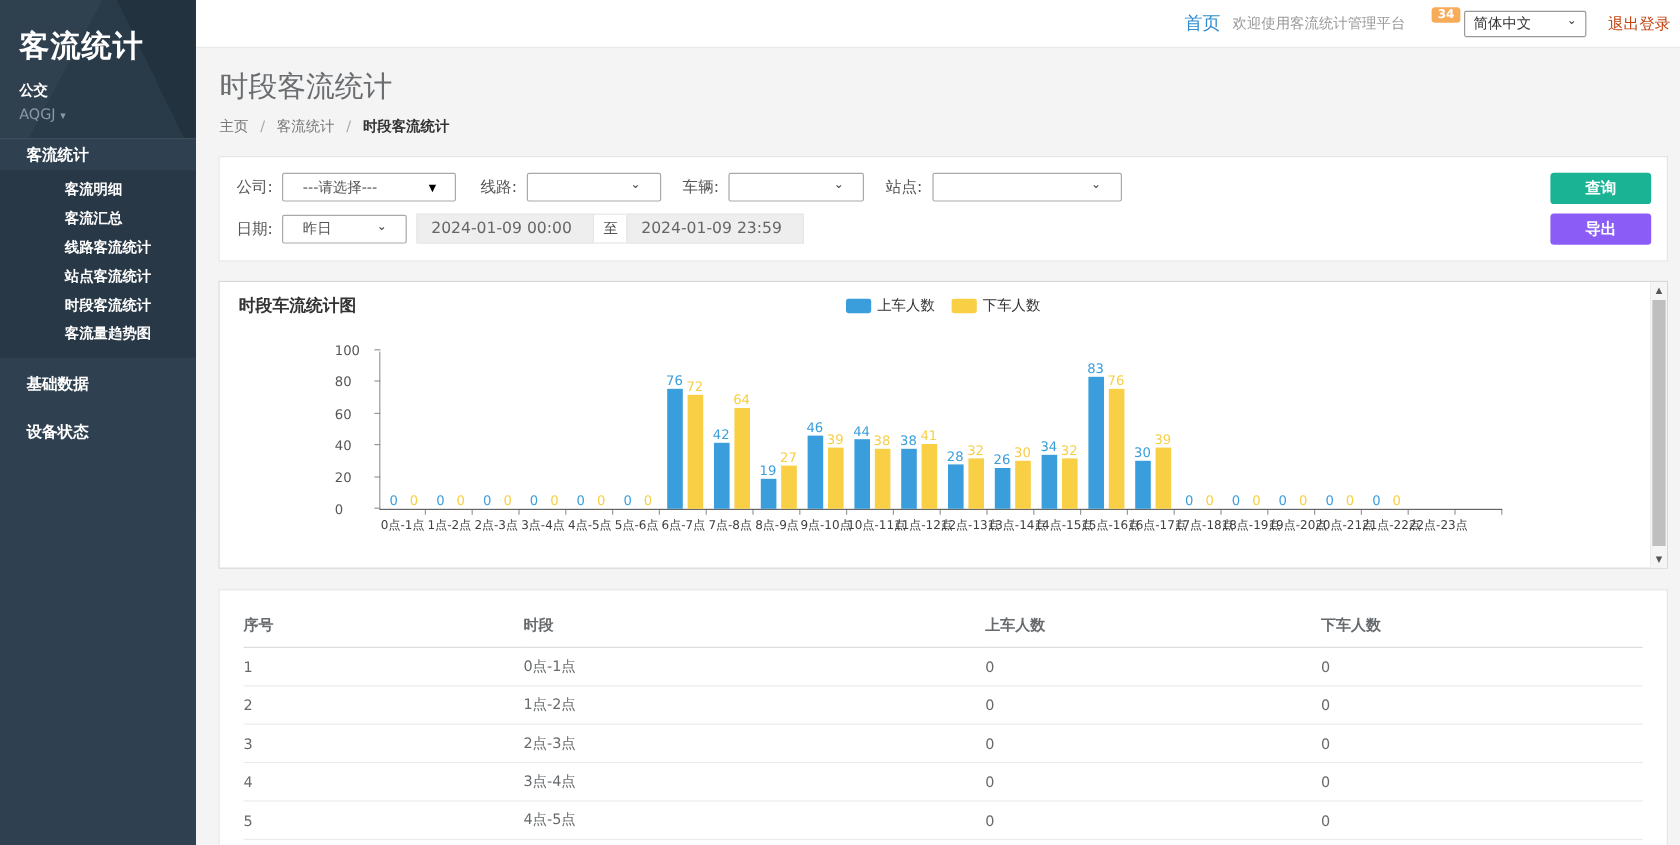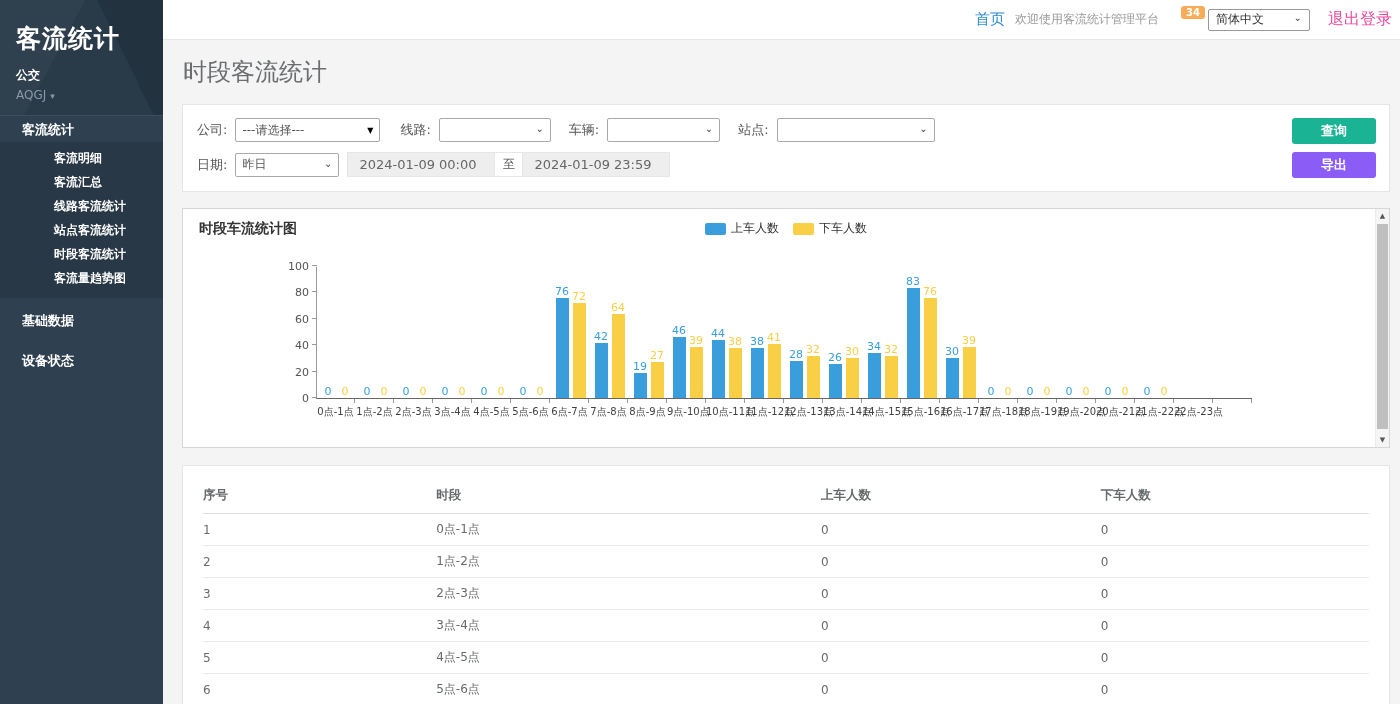--- a/index.html
+++ b/index.html
@@ -42,38 +42,38 @@
   .notif-badge {
     background:#f8ac59; color:#fff; font-size:10px; font-weight:bold;
     border-radius:3px; padding:1px 5px; align-self:flex-start; margin-top:6px; margin-right:3px;
   }
   .lang-select {
     width:102px; height:22px; border:1px solid #999; border-radius:2px; background:#fff;
     font-size:12px; color:#333; display:flex; align-items:center; justify-content:space-between;
     padding:0 7px; cursor:pointer;
   }
   .lang-select .chev { color:#444; font-size:10px; margin-top:-4px; }
-  .logout { color:#ec4899; font-size:16px; margin-left:18px; margin-right:2px; cursor:pointer; white-space:nowrap; }
+  .logout { color:#c2410c; font-size:13px; margin-left:18px; margin-right:2px; cursor:pointer; white-space:nowrap; }
 
   .page-head { padding:16px 20px 8px; }
   .page-title { font-size:24px; font-weight:400; color:#6a6d6f; }
   .breadcrumb { margin-top:9px; font-size:12px; color:#777; }
   .breadcrumb .sep { margin:0 6px; color:#aaa; }
   .breadcrumb .crumb { cursor:pointer; }
   .breadcrumb .active { font-weight:bold; color:#333; }
 
   
   .panel { background:#fff; border:1px solid #e4e5e7; margin:0 10px 0 19px; }
   .filter-panel { margin-top:8px; padding:13px 14px 14px; position:relative; }
   .f-row { display:flex; align-items:center; }
   .f-row + .f-row { margin-top:10px; }
   .f-label { color:#555; font-size:13px; margin-right:8px; white-space:nowrap; }
   .sel {
     height:24px; border:1px solid #a9a9a9; border-radius:2px; background:#fff;
-    display:flex; align-items:center; justify-content:space-between; padding:0 6px;
+    display:flex; align-items:center; justify-content:space-between; padding:0 16px;
     font-size:12px; color:#555; cursor:pointer;
   }
   .sel .chev { color:#444; font-size:10px; margin-top:-3px; }
   .sel .tri { color:#000; font-size:8px; }
   .w-company { width:145px; }
   .w-line { width:112px; margin-right:18px; }
   .w-vehicle { width:113px; margin-right:18px; }
   .w-station { width:158px; }
   .w-date { width:104px; margin-right:8px; }
   .gap-l { margin-left:20px; }
@@ -100,21 +100,21 @@
   .legend { position:absolute; left:50%; top:11px; transform:translateX(-50%); display:flex; gap:14px; align-items:center; }
   .legend-item { display:flex; align-items:center; gap:5px; font-size:12px; color:#333; cursor:pointer; white-space:nowrap; }
   .legend-swatch { width:21px; height:12px; border-radius:2px; }
 
   .chart-body { position:relative; margin-left:133px; margin-top:24px; width:936px; }
   .plot { position:relative; display:flex; height:132px; border-left:1px solid #999; border-bottom:1px solid #666; }
   .group { width:39px; display:flex; align-items:flex-end; justify-content:center; gap:4px; }
   .bar-col { position:relative; display:flex; }
   .bar { width:13px; }
   .bar-value { position:absolute; bottom:100%; left:50%; transform:translateX(-50%); font-size:11px; line-height:13px; white-space:nowrap; }
-  .ytick-label { position:absolute; right:calc(100% + 8px); font-size:11px; color:#555; width:30px; text-align:right; }
+  .ytick-label { position:absolute; right:calc(100% + 8px); font-size:11px; color:#555; width:30px; }
   .ytick-mark { position:absolute; right:100%; width:5px; height:1px; background:#999; }
   .xticks { display:flex; }
   .xtick { width:39px; height:4px; border-right:1px solid #999; }
   .xlabels { display:flex; margin-top:2px; }
   .xlabel { width:39px; font-size:10px; color:#3f3f3f; text-align:center; white-space:nowrap; }
   .xlabels .xlabel:last-child { visibility:hidden; }
 
   
   .vscroll { position:absolute; top:0; right:0; bottom:0; width:14px; background:#f5f5f5; border-left:1px solid #ececec; }
   .vscroll .arrow {
@@ -167,20 +167,27 @@
     <span class="notif-badge">34</span>
     <span class="lang-select">
       <span>简体中文</span>
       <span class="chev">⌄</span>
     </span>
     <span class="logout">退出登录</span>
   </div>
 
   <div class="page-head">
     <div class="page-title">时段客流统计</div>
+    <div class="breadcrumb">
+      <span class="crumb">主页</span>
+      <span class="sep">/</span>
+      <span class="crumb">客流统计</span>
+      <span class="sep">/</span>
+      <span class="crumb active">时段客流统计</span>
+    </div>
   </div>
 
   <div class="panel filter-panel">
     <div class="f-row">
       <span class="f-label">公司:</span>
       <span class="sel w-company">
         <span>---请选择---</span>
         <span class="tri">▼</span>
       </span>
       <span class="f-label gap-l">线路:</span>

